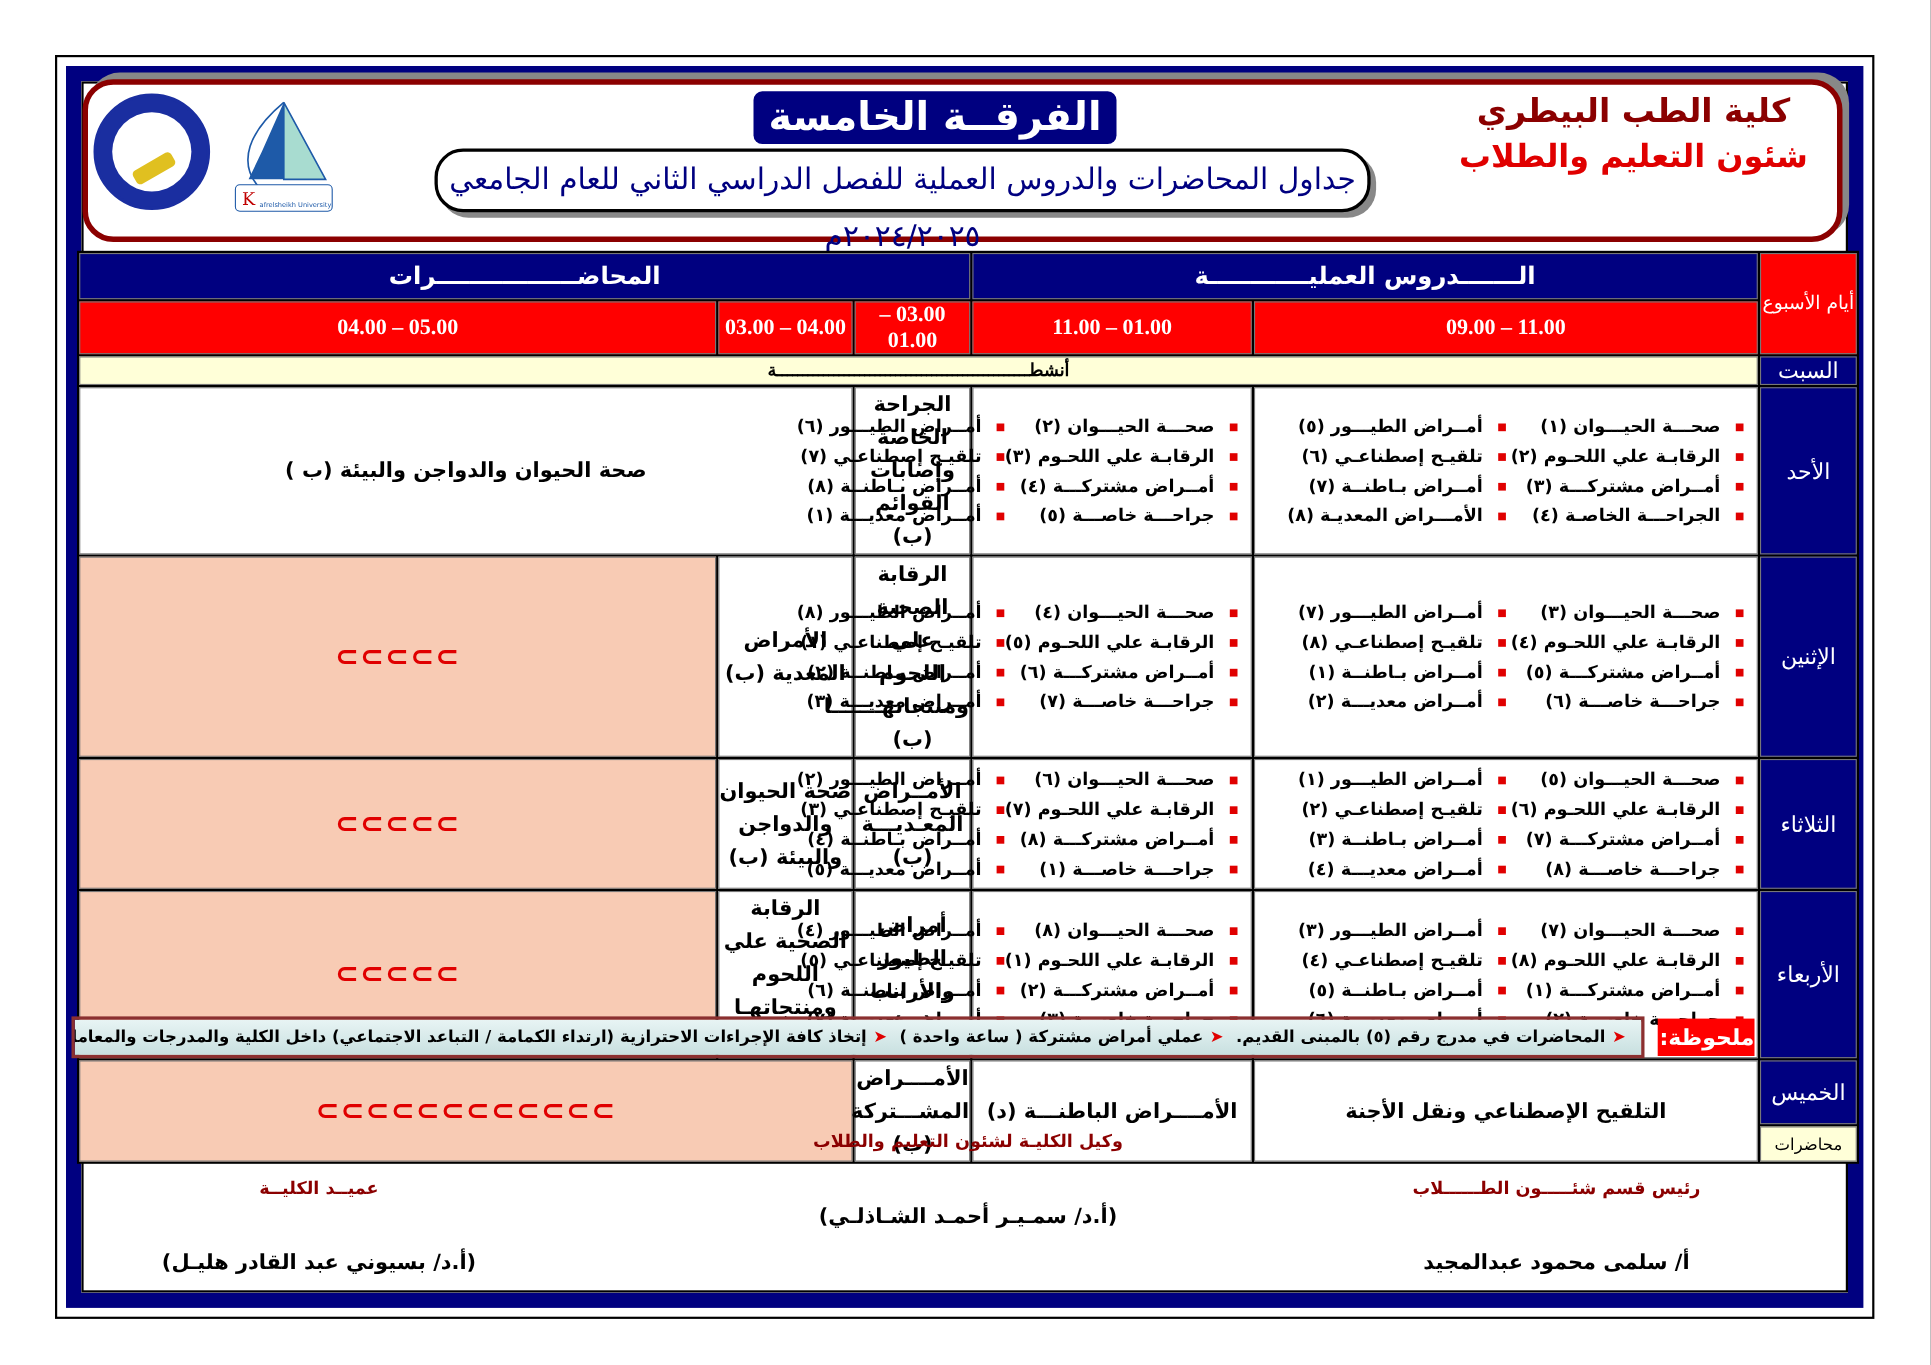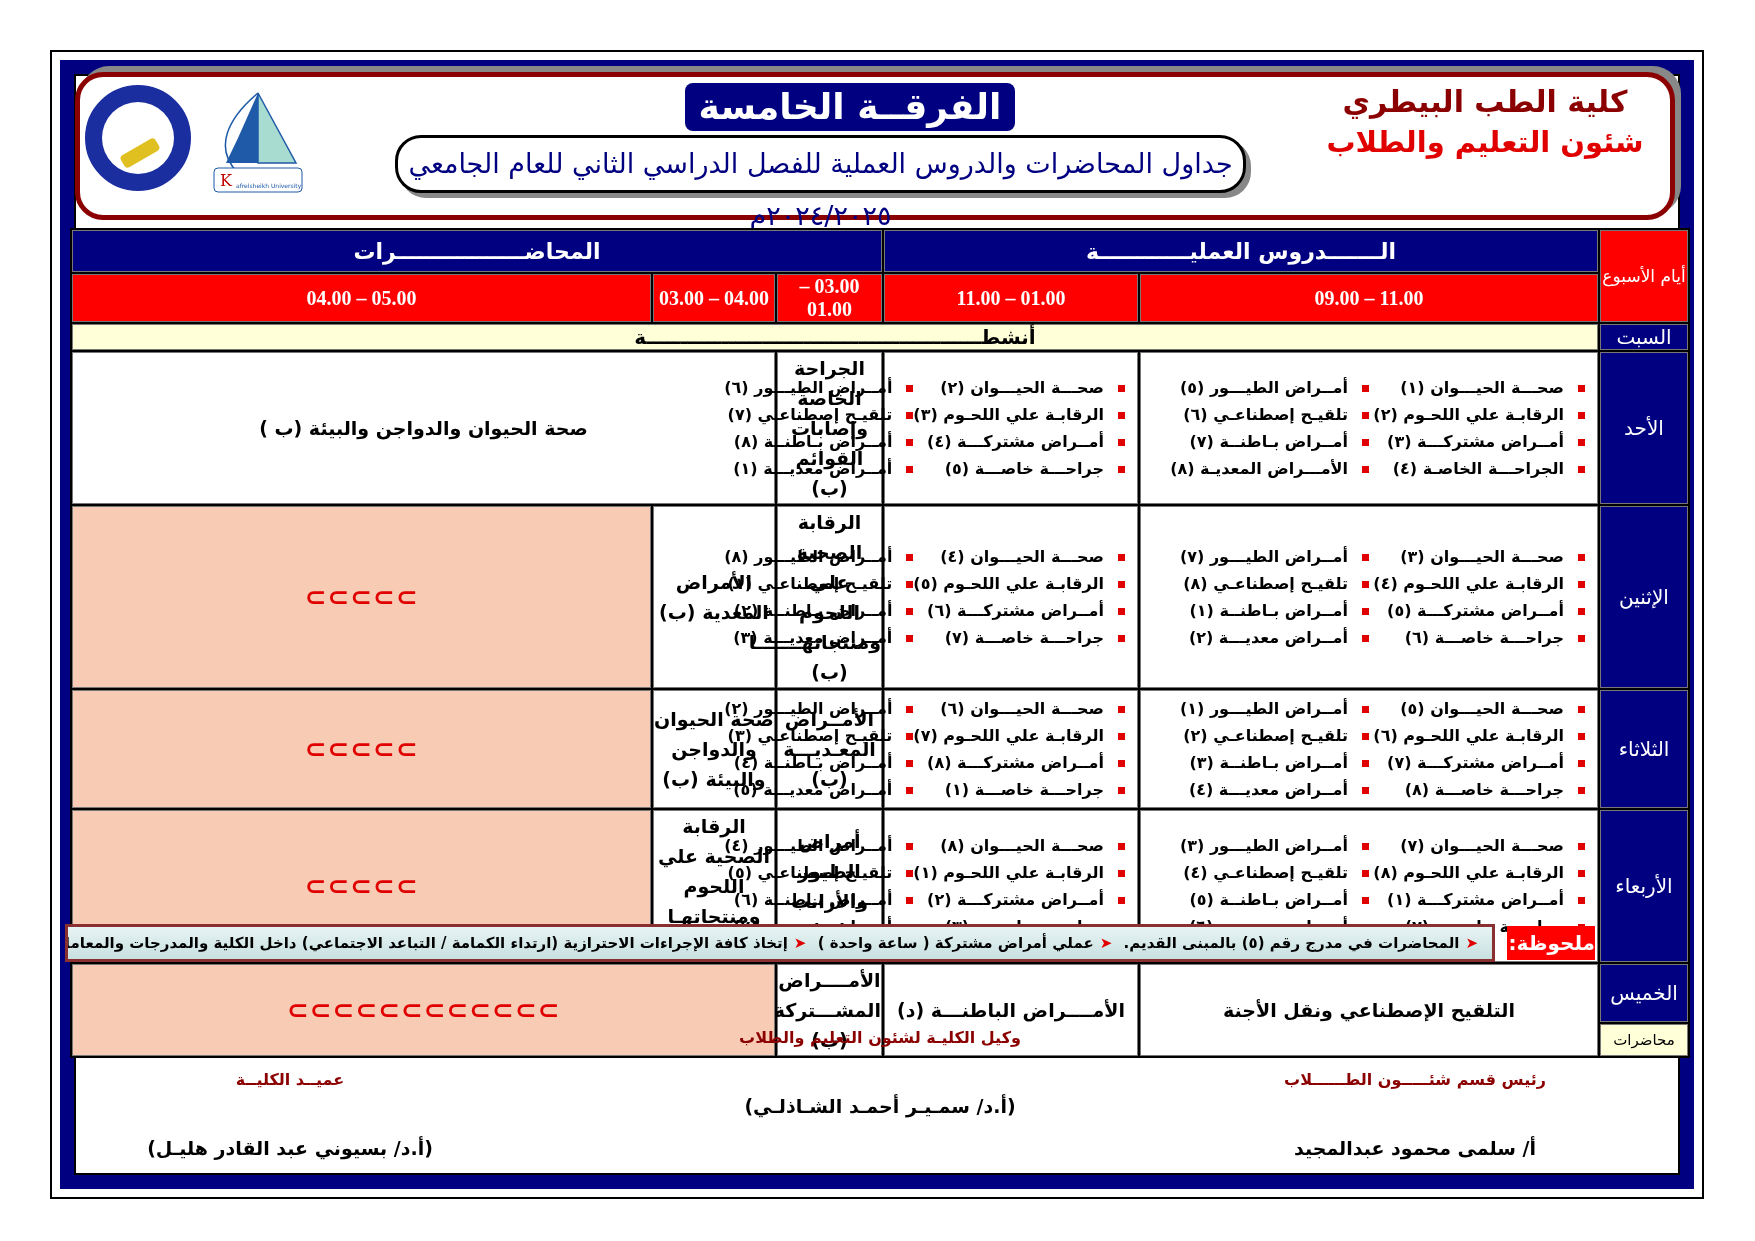--- a/index.html
+++ b/index.html
@@ -17,21 +17,21 @@
   .uni{position:absolute;left:1315px;top:82px;width:340px;text-align:center;direction:rtl;font-weight:bold;}
   .uni .l1{color:#000080;font-size:25px;line-height:34px;}
   .uni .l2{color:#8b0000;font-size:30px;line-height:40px;}
   .uni .l3{color:#e00000;font-size:29px;line-height:40px;}
   table.sched{position:absolute;left:70px;top:228px;width:1620px;border-collapse:separate;border-spacing:2px;background:#000;direction:rtl;table-layout:fixed;}
   table.sched td{background:#fff;border:1px solid #777;padding:0;text-align:center;vertical-align:middle;font-weight:bold;}
   .day{background:#000080 !important;color:#fff;font-size:20px;font-weight:normal !important;}
   .hdr-days{background:#ff0000 !important;color:#fff;font-size:17px;font-weight:normal !important;}
   .sec{background:#000080 !important;color:#fff;font-size:22px;height:40px;}
   .time{background:#ff0000 !important;color:#fff;font-family:"Liberation Serif",serif;font-size:20px;height:26px;}
-  .sat{background:#ffffd8 !important;color:#000;font-size:20px;height:22px;}
+  .sat{background:#ffffd8 !important;color:#000;font-size:16px;height:22px;font-family:Liberation Serif, serif;}
   .cream{background:#ffffd8 !important;color:#000;font-size:15px;font-weight:normal !important;}
   .pink{background:#f8cbb4 !important;color:#e00000;font-size:26px;letter-spacing:1px;}
   .lec{font-size:19px;line-height:30px;color:#000;}
   .grp{display:grid;grid-template-columns:1fr 1fr;padding:4px 12px;direction:rtl;}
   .grp div{font-size:16px;line-height:27px;text-align:right;white-space:nowrap;}
   .bul{display:inline-block;width:7px;height:7px;background:#e00000;margin-left:14px;vertical-align:middle;}
   .row-day{height:108px;}
   .thu{height:54px;}
   .note{position:absolute;left:65px;top:924px;width:1530px;height:36px;direction:rtl;}
   .note-label{position:absolute;right:0;top:2px;width:88px;height:34px;background:#ff0000;color:#fff;font-weight:bold;font-size:20px;line-height:34px;text-align:right;}

